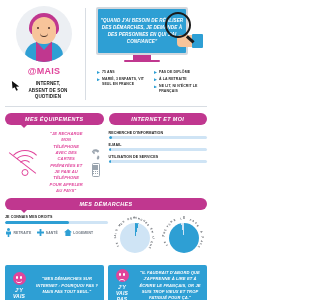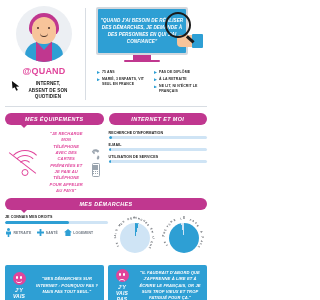--- a/index.html
+++ b/index.html
@@ -171,21 +171,21 @@
       <div class="avatar-wrap">
         <div class="av-body"></div>
           <div class="av-shirt"></div>
           <div class="av-collar"></div>
         <div class="av-hair"></div>
           <div class="av-face"></div>
         <div class="av-eye l"></div>
           <div class="av-eye r"></div>
           <div class="av-smile"></div>
       </div>
-      <div class="handle">@QUAND</div>
+      <div class="handle">@MAIS</div>
       <div class="subline-wrap">
         <svg class="arrow-ic" viewBox="0 0 12 12">
           <path d="M1 1 L9 7 L5.5 7.3 L7.5 11 L5.8 11.6 L4 8 L1.6 9.4 Z" fill="#111"></path>
         </svg>
         <div class="subline">INTERNET,<br>ABSENT DE SON<br>QUOTIDIEN</div>
       </div>
     </div>
 
     <div class="vdiv"></div>
 

